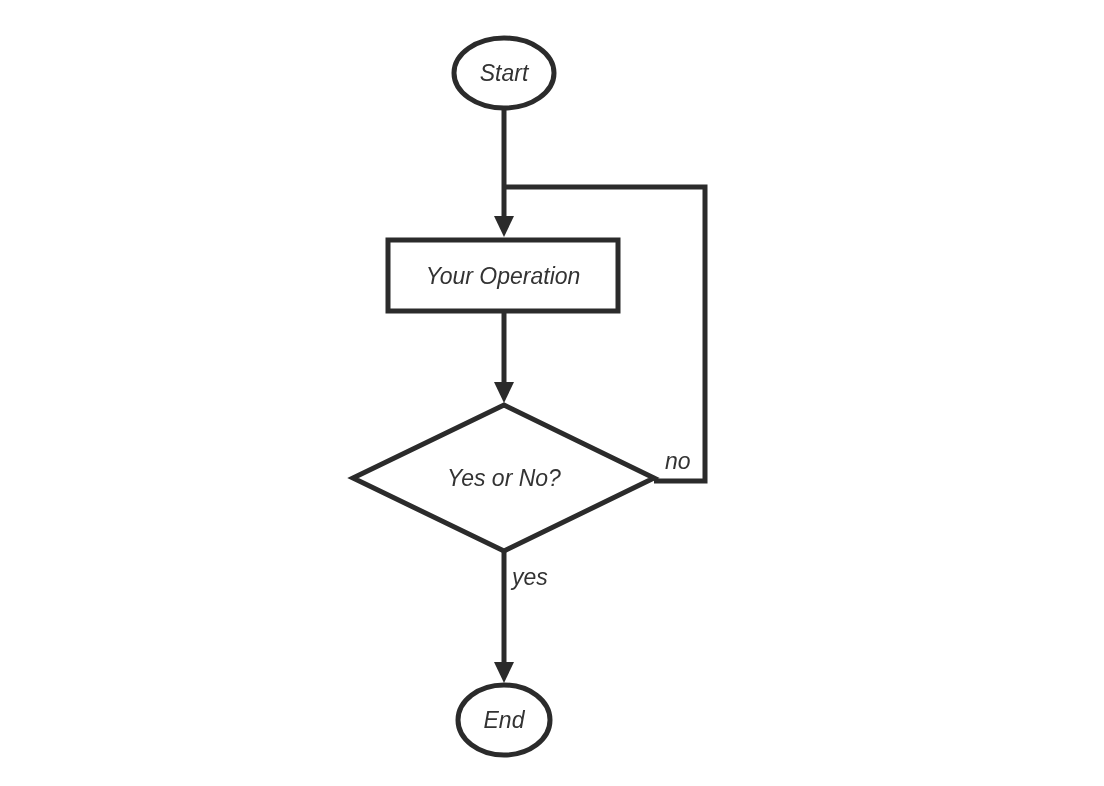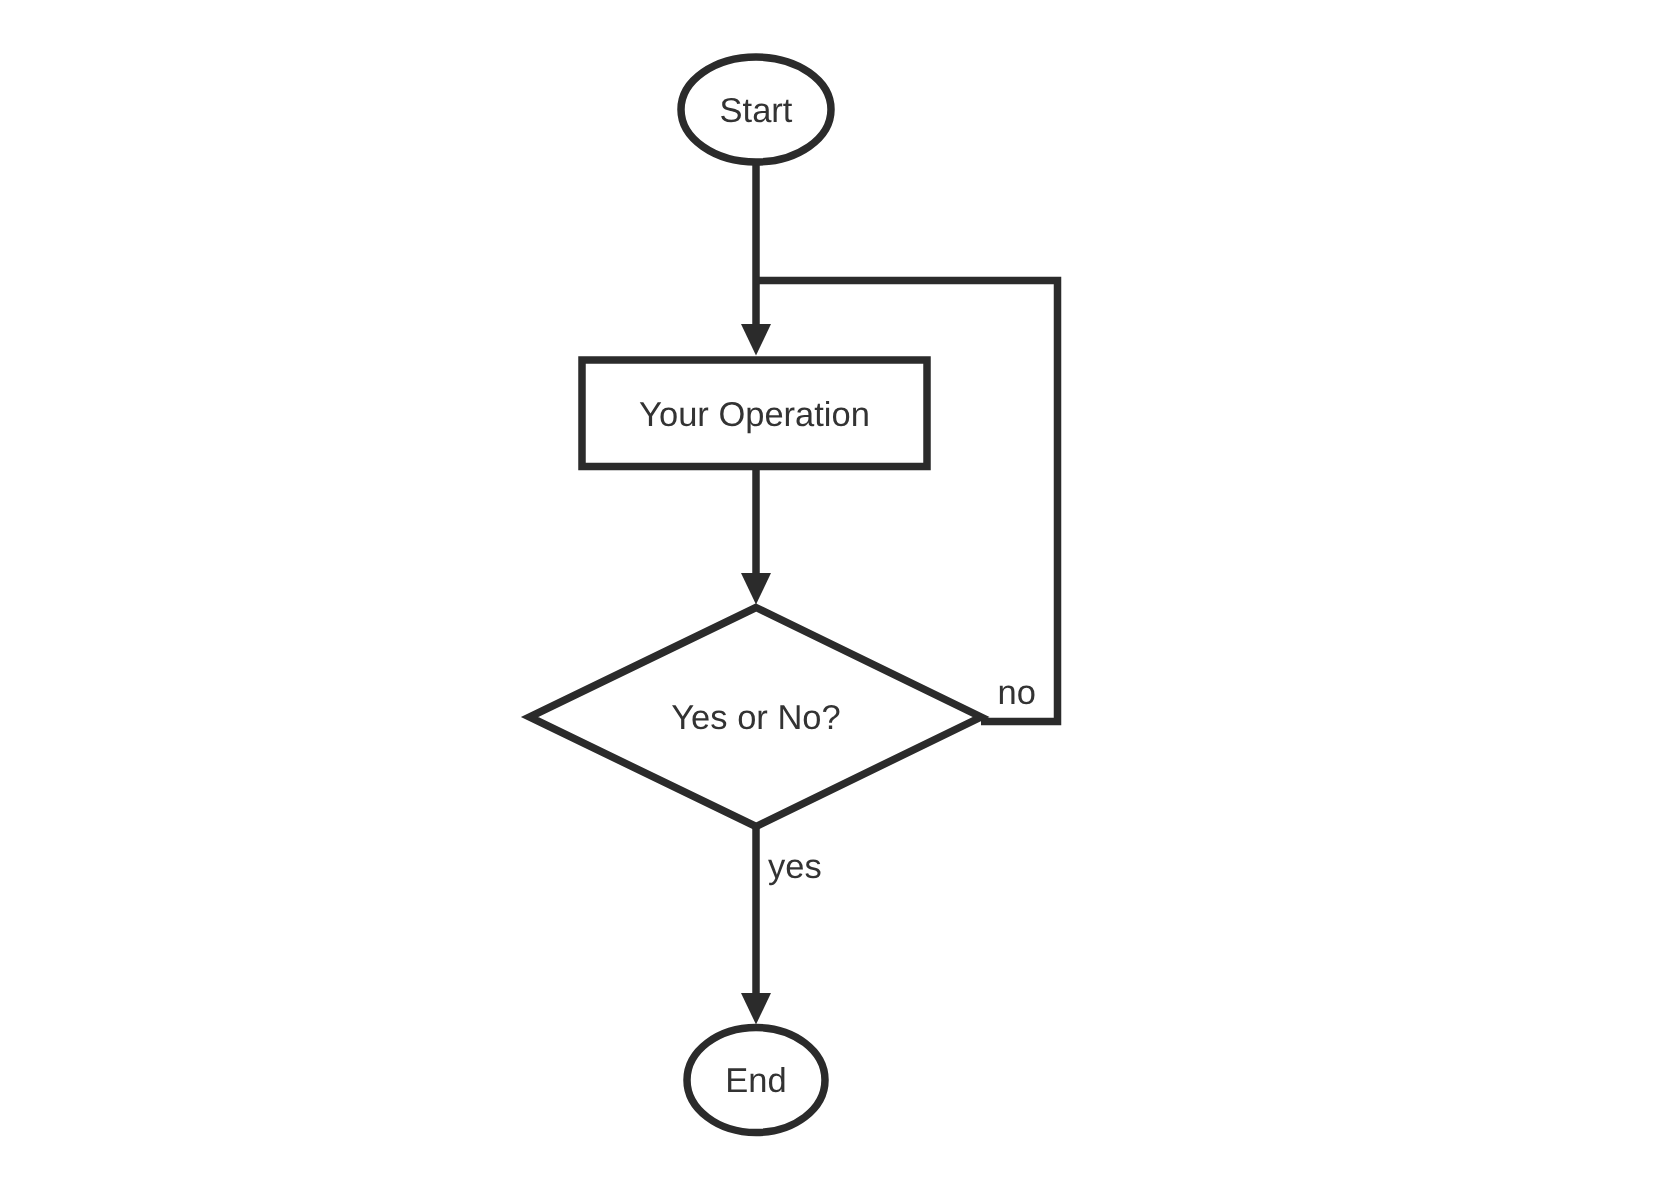--- a/index.html
+++ b/index.html
@@ -9,20 +9,21 @@
     width: 1104px;
     height: 786px;
     overflow: hidden;
     font-family: "Liberation Sans", sans-serif;
   }
   .canvas {
     position: relative;
     width: 1104px;
     height: 786px;
     background: #ffffff;
+    font-style: italic;
   }
   svg { display: block; }
   .shape {
     fill: #ffffff;
     stroke: #2b2b2b;
     stroke-width: 5;
   }
   .edge {
     fill: none;
     stroke: #2b2b2b;

